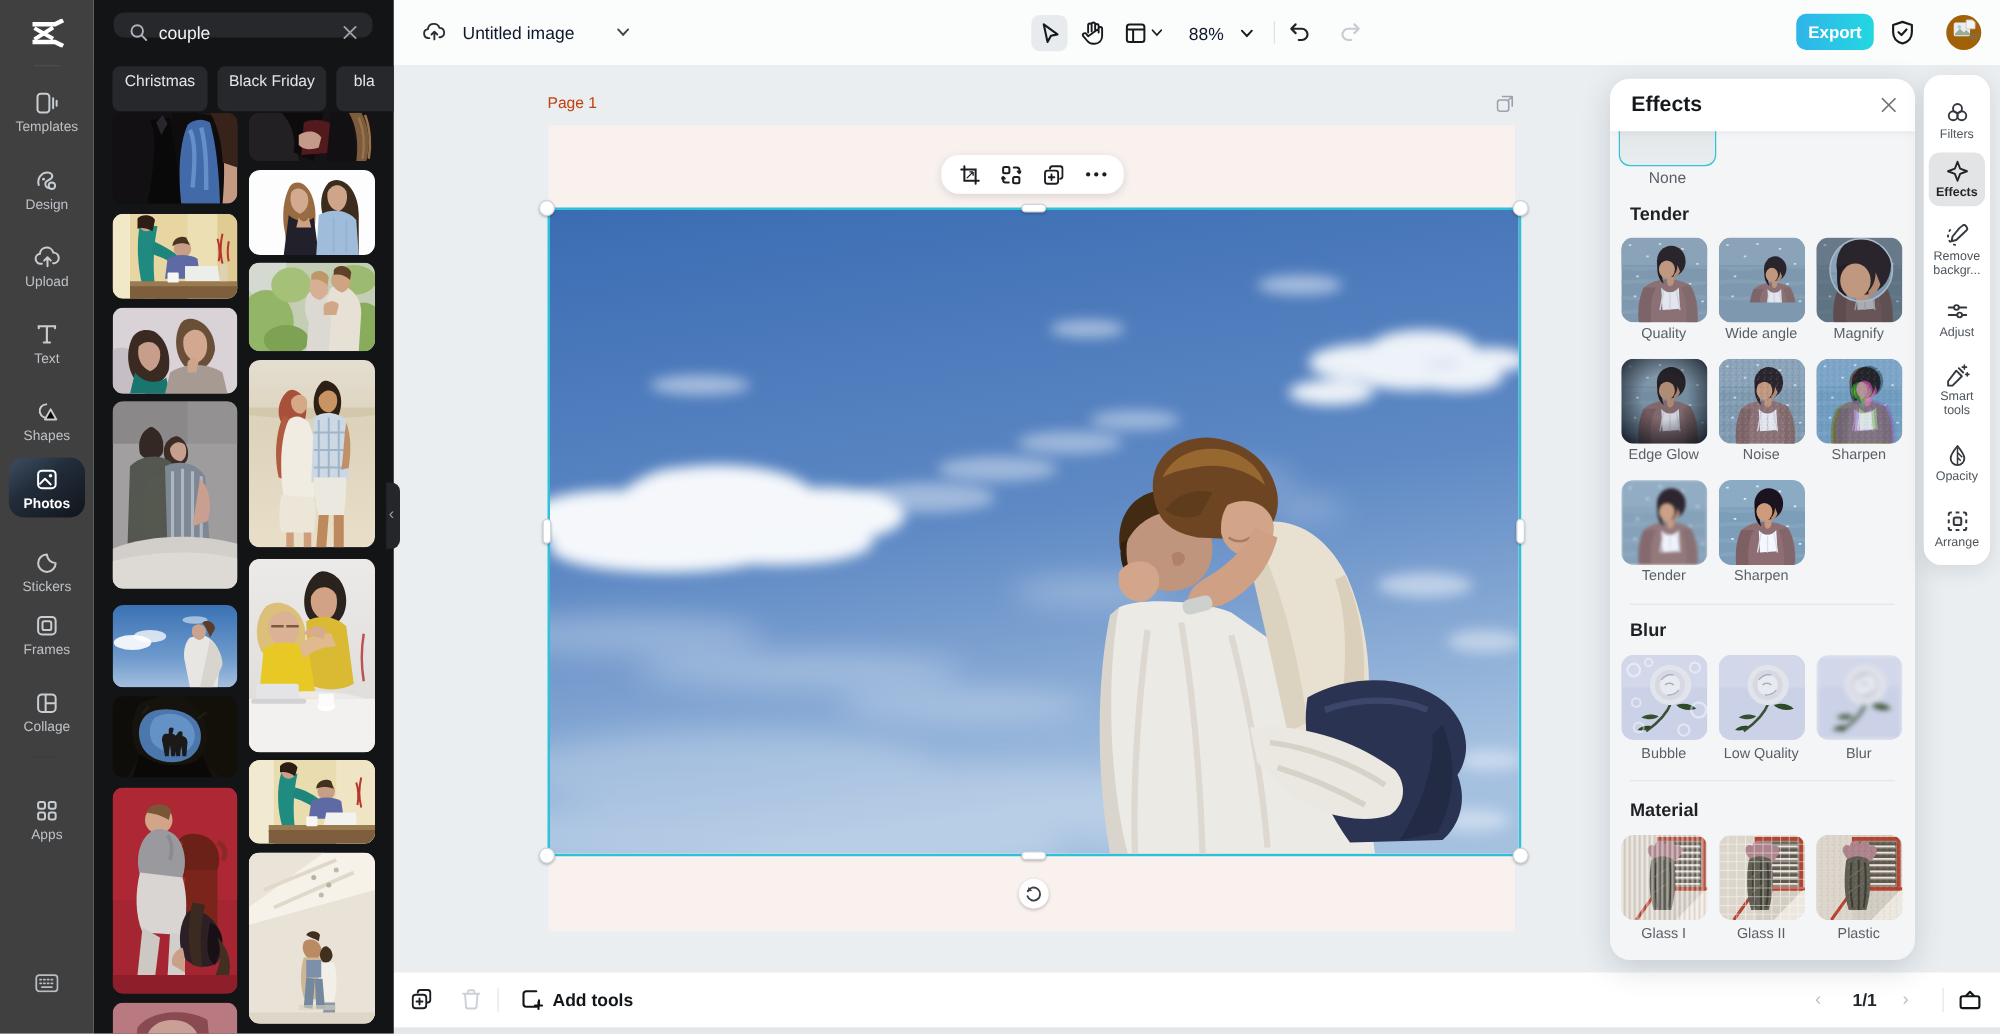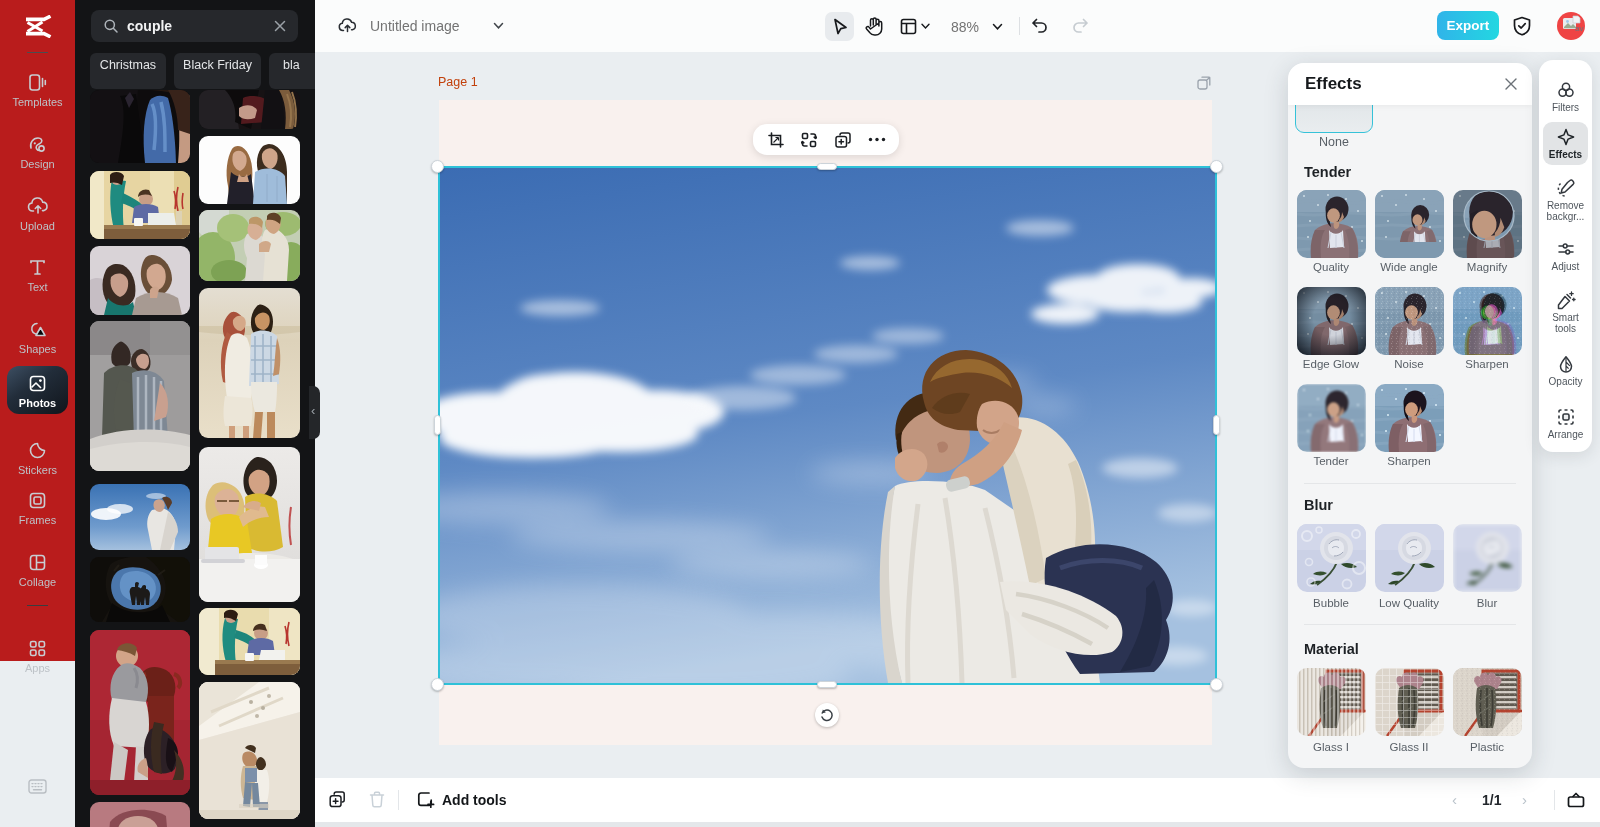--- a/index.html
+++ b/index.html
@@ -1,40 +1,40 @@
 <!DOCTYPE html>
 <html><head>
 <meta charset="utf-8">
 <style>
   * { margin:0; padding:0; box-sizing:border-box; }
   html,body { width:1600px; height:827px; overflow:hidden; font-family:"Liberation Sans",sans-serif; }
   body { position:relative; background:#eaeef1; }
 
   
-  #sidebar { position:absolute; left:0; top:0; width:75px; height:661px; background:#b91c1c; z-index:30; }
+  #sidebar { position:absolute; left:0; top:0; width:75px; height:827px; background:#404040; z-index:30; }
   .navitem { position:absolute; left:0; width:75px; text-align:center; color:#bdc2c7; font-size:11px; }
   .navitem svg { display:block; margin:0 auto 3px; }
   .navsel { position:absolute; left:7px; width:61px; height:48px; border-radius:12px;
             background:linear-gradient(145deg,#3d4f63 0%,#222d3a 40%,#10151b 100%); }
 
   
   #panel { position:absolute; left:75px; top:0; width:240px; height:827px; background:#131416; z-index:20; overflow:hidden; }
-  #searchbox { position:absolute; left:16px; top:10px; width:207px; height:32px; background:#26282c; border-radius:8px;
-               color:#f2f3f4; font-size:14px; font-weight:bold; line-height:32px;padding-left:16px; }
+  #searchbox { position:absolute; left:16px; top:10px; width:207px; height:20px; background:#26282c; border-radius:8px;
+               color:#f2f3f4; font-size:14px; font-weight:normal; line-height:32px;padding-left:16px; }
   .chip { position:absolute; top:53px; height:36px; background:#26282c; border-radius:6px; color:#e3e5e7;
           font-size:12.5px; line-height:25px; text-align:center; }
   .ph { position:absolute; border-radius:9px; overflow:hidden; }
   .ph svg { display:block; }
   #paneltab { position:absolute; left:309px; top:386px; width:11px; height:53px; background:#242629;
               border-radius:0 7px 7px 0; z-index:21; }
   #paneltab:after { content:"‹"; color:#9aa0a6; font-size:13px; position:absolute; left:2px; top:17px; }
 
   
   #topbar { position:absolute; left:75px; top:0; width:1525px; height:52px; background:#fbfcfc; z-index:10; }
-  .tbtxt { color:#737373; font-size:14px; }
+  .tbtxt { color:#0f172a; font-size:14px; }
 
   
   #canvas { position:absolute; left:75px; top:52px; width:1525px; height:726px; background:#eaeef1; z-index:1; }
   #page { position:absolute; left:439px; top:100px; width:773px; height:645px; background:#f9f1ee; z-index:2; }
   #pagelabel { position:absolute; left:438px; top:75px; color:#c2410c; font-size:12.5px; z-index:2; }
   #mainimg { position:absolute; left:438px; top:166px; width:779px; height:519px; border:2px solid #2fc1d8; z-index:3; }
   .handle { position:absolute; background:#fff; border:1px solid #cdd4da; box-shadow:0 1px 2px rgba(0,0,0,.25); z-index:6; }
   .hdot { width:13px; height:13px; border-radius:50%; }
   .hbarv { width:7px; height:20px; border-radius:4px; }
   .hbarh { width:20px; height:7px; border-radius:4px; }
@@ -102,21 +102,21 @@
   </svg>
   <svg style="position:absolute;left:997px;top:18px" width="17" height="15" viewBox="0 0 17 15" fill="none" stroke="#c6ccd1" stroke-width="1.7" stroke-linecap="round" stroke-linejoin="round">
     <path d="M11.5 1.5 L15 5 l-3.5 3.5 M15 5 H6.5 a4.5 4.5 0 0 0 0 9 H9"></path>
   </svg>
 
   <div style="position:absolute;left:1362px;top:11px;width:62px;height:29px;border-radius:8px;background:linear-gradient(90deg,#30b4e9,#23d7e1);color:#fff;font-size:13.5px;font-weight:bold;text-align:center;line-height:29px">Export</div>
   <svg style="position:absolute;left:1438px;top:16px" width="18" height="20" viewBox="0 0 18 20" fill="none" stroke="#17191c" stroke-width="1.7">
     <path d="M9 1.5 L16.5 4 V9.5 C16.5 14.5 13.5 17.5 9 18.8 C4.5 17.5 1.5 14.5 1.5 9.5 V4 Z" stroke-linejoin="round"></path>
     <path d="M5.8 9.8 L8.2 12 L12.2 7.6" stroke-linecap="round" stroke-linejoin="round"></path>
   </svg>
-  <div style="position:absolute;left:1482px;top:12px;width:28px;height:28px;border-radius:50%;background:#ef4444;overflow:hidden">
+  <div style="position:absolute;left:1482px;top:12px;width:28px;height:28px;border-radius:50%;background:#a16207;overflow:hidden">
     <svg width="28" height="28" viewBox="0 0 28 28">
       <rect x="6" y="6" width="13" height="11" rx="1.5" fill="#e9ebee"></rect>
       <path d="M7 15 l4-4 3 3 2-2 3 3 v1.2 h-12 Z" fill="#9aab92"></path>
       <circle cx="10.5" cy="9.5" r="1.4" fill="#9fc7ec"></circle>
       <path d="M16 4 h5 l2 2 v5 h-7 Z" fill="#f2f3f5" stroke="#c9ccd2" stroke-width=".7"></path>
       <text x="18" y="19" font-size="8" fill="#6e747c" font-family="Liberation Sans">av</text>
     </svg>
   </div>
 </div>
 <div id="bottombar">

